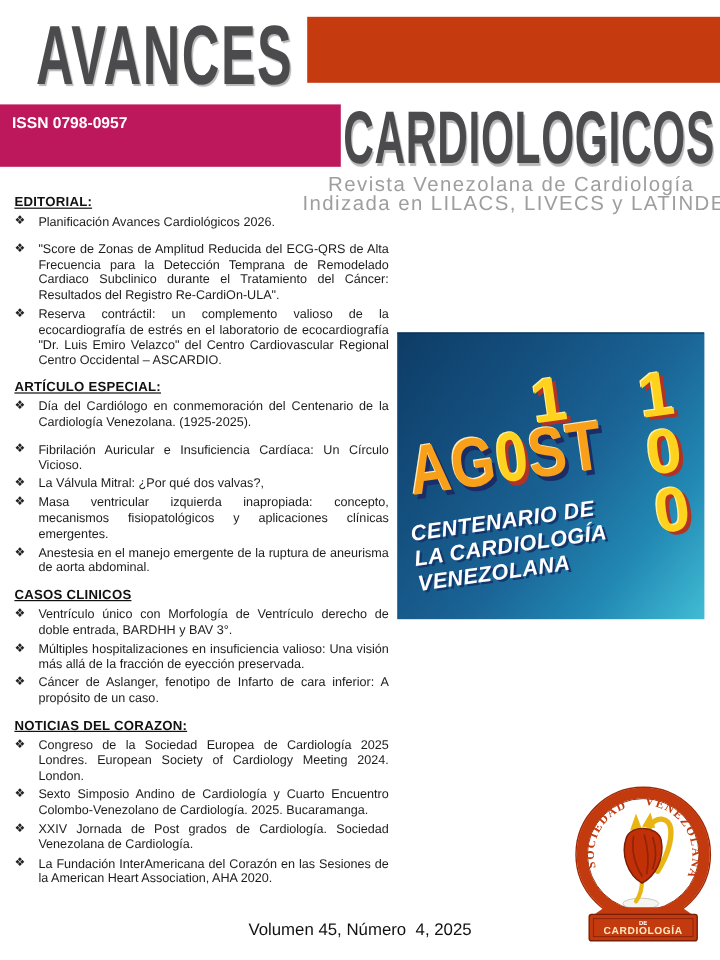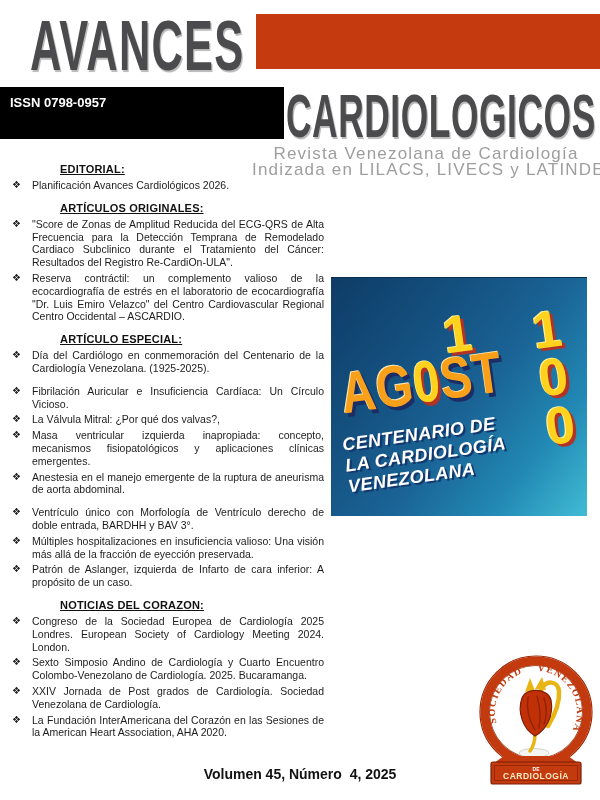--- a/index.html
+++ b/index.html
@@ -11,21 +11,21 @@
     overflow:hidden;
   }
 
   
   .red-bar-top {
     position:absolute; left:256px; top:14px; width:344px; height:55px;
     background:#c63a10;
   }
   .red-bar-mid {
     position:absolute; left:0; top:87px; width:284px; height:52px;
-    background:#000000; padding:7px 0 0 10px;
+    background:#be185d; padding:7px 0 0 10px;
   }
   .issn-line { color:#ffffff; font-weight:bold; font-size:13px; line-height:17px; }
   .title1 {
     position:absolute; left:30px; top:6px;
     font-size:70px; font-weight:bold; color:#4b4b4d;
     letter-spacing:2px; white-space:nowrap;
     transform:scaleX(0.62); transform-origin:left top;
     text-shadow:2px 2px 1px #b9b9b9;
   }
   .title2 {
@@ -43,21 +43,21 @@
   .subtitle2 { top:160px; }
 
   
   .toc {
     position:absolute; left:12px; top:163px; width:312px;
     color:#1c1c1c;
   }
   .toc-section { margin-bottom:10px; }
   .section-heading {
     font-size:11px; font-weight:bold; text-decoration:underline;
-    color:#111111; margin-bottom:4px; letter-spacing:0.2px;margin-left:48px;
+    color:#111111; margin-bottom:4px; letter-spacing:0.2px;
   }
   .toc-item {
     display:flex; margin-bottom:3px; align-items:flex-start;
   }
   .bullet {
     flex:0 0 20px; font-size:10px; line-height:12.8px; color:#222222;
   }
   .item-text {
     flex:1; font-size:10.5px; line-height:12.8px; text-align:justify;
   }
@@ -101,21 +101,21 @@
     position:absolute; left:10px; top:158px;
     transform:rotate(-8deg); transform-origin:left top;
     color:#ffffff; font-weight:bold; font-style:italic;
     font-size:18px; line-height:1.18; letter-spacing:0.4px; white-space:nowrap;
     text-shadow:2px 2px 0 #15366b;
   }
 
   
   .volume-line {
     position:absolute; left:0; top:766px; width:600px; text-align:center;
-    font-size:14px; font-weight:bold; color:#111111; white-space:pre;
+    font-size:14px; font-weight:normal; color:#111111; white-space:pre;
   }
 
   
   .logo { position:absolute; left:478px; top:650px; width:116px; height:140px; }
 </style>
 </head>
 <body>
 
 <div class="red-bar-top"></div>
 <div class="title1">AVANCES</div>
@@ -130,21 +130,20 @@
 
 <div class="toc">
     <div class="toc-section">
       <div class="section-heading">EDITORIAL:</div>
       <div class="toc-item">
         <span class="bullet">❖</span>
         <span class="item-text">Planificación Avances Cardiológicos 2026.</span>
       </div>
     </div>
     <div class="toc-section">
-      <div class="section-heading">ARTÍCULOS ORIGINALES:</div>
       <div class="toc-item">
         <span class="bullet">❖</span>
         <span class="item-text">"Score de Zonas de Amplitud Reducida del ECG-QRS de Alta Frecuencia para la Detección Temprana de Remodelado Cardiaco Subclinico durante el Tratamiento del Cáncer: Resultados del Registro Re-CardiOn-ULA".</span>
       </div>
       <div class="toc-item">
         <span class="bullet">❖</span>
         <span class="item-text">Reserva contráctil: un complemento valioso de la ecocardiografía de estrés en el laboratorio de ecocardiografía "Dr. Luis Emiro Velazco" del Centro Cardiovascular Regional Centro Occidental – ASCARDIO.</span>
       </div>
     </div>
     <div class="toc-section">
@@ -166,31 +165,32 @@
       <div class="toc-item">
         <span class="bullet">❖</span>
         <span class="item-text">Masa ventricular izquierda inapropiada: concepto, mecanismos fisiopatológicos y aplicaciones clínicas emergentes.</span>
       </div>
       <div class="toc-item">
         <span class="bullet">❖</span>
         <span class="item-text">Anestesia en el manejo emergente de la ruptura de aneurisma de aorta abdominal.</span>
       </div>
     </div>
     <div class="toc-section">
+      <div class="section-heading">CASOS CLINICOS</div>
       <div class="toc-item">
         <span class="bullet">❖</span>
         <span class="item-text">Ventrículo único con Morfología de Ventrículo derecho de doble entrada, BARDHH y BAV 3°.</span>
       </div>
       <div class="toc-item">
         <span class="bullet">❖</span>
         <span class="item-text">Múltiples hospitalizaciones en insuficiencia valioso: Una visión más allá de la fracción de eyección preservada.</span>
       </div>
       <div class="toc-item">
         <span class="bullet">❖</span>
-        <span class="item-text">Patrón de Aslanger, izquierda de Infarto de cara inferior: A propósito de un caso.</span>
+        <span class="item-text">Cáncer de Aslanger, fenotipo de Infarto de cara inferior: A propósito de un caso.</span>
       </div>
     </div>
     <div class="toc-section">
       <div class="section-heading">NOTICIAS DEL CORAZON:</div>
       <div class="toc-item">
         <span class="bullet">❖</span>
         <span class="item-text">Congreso de la Sociedad Europea de Cardiología 2025 Londres. European Society of Cardiology Meeting 2024. London.</span>
       </div>
       <div class="toc-item">
         <span class="bullet">❖</span>

